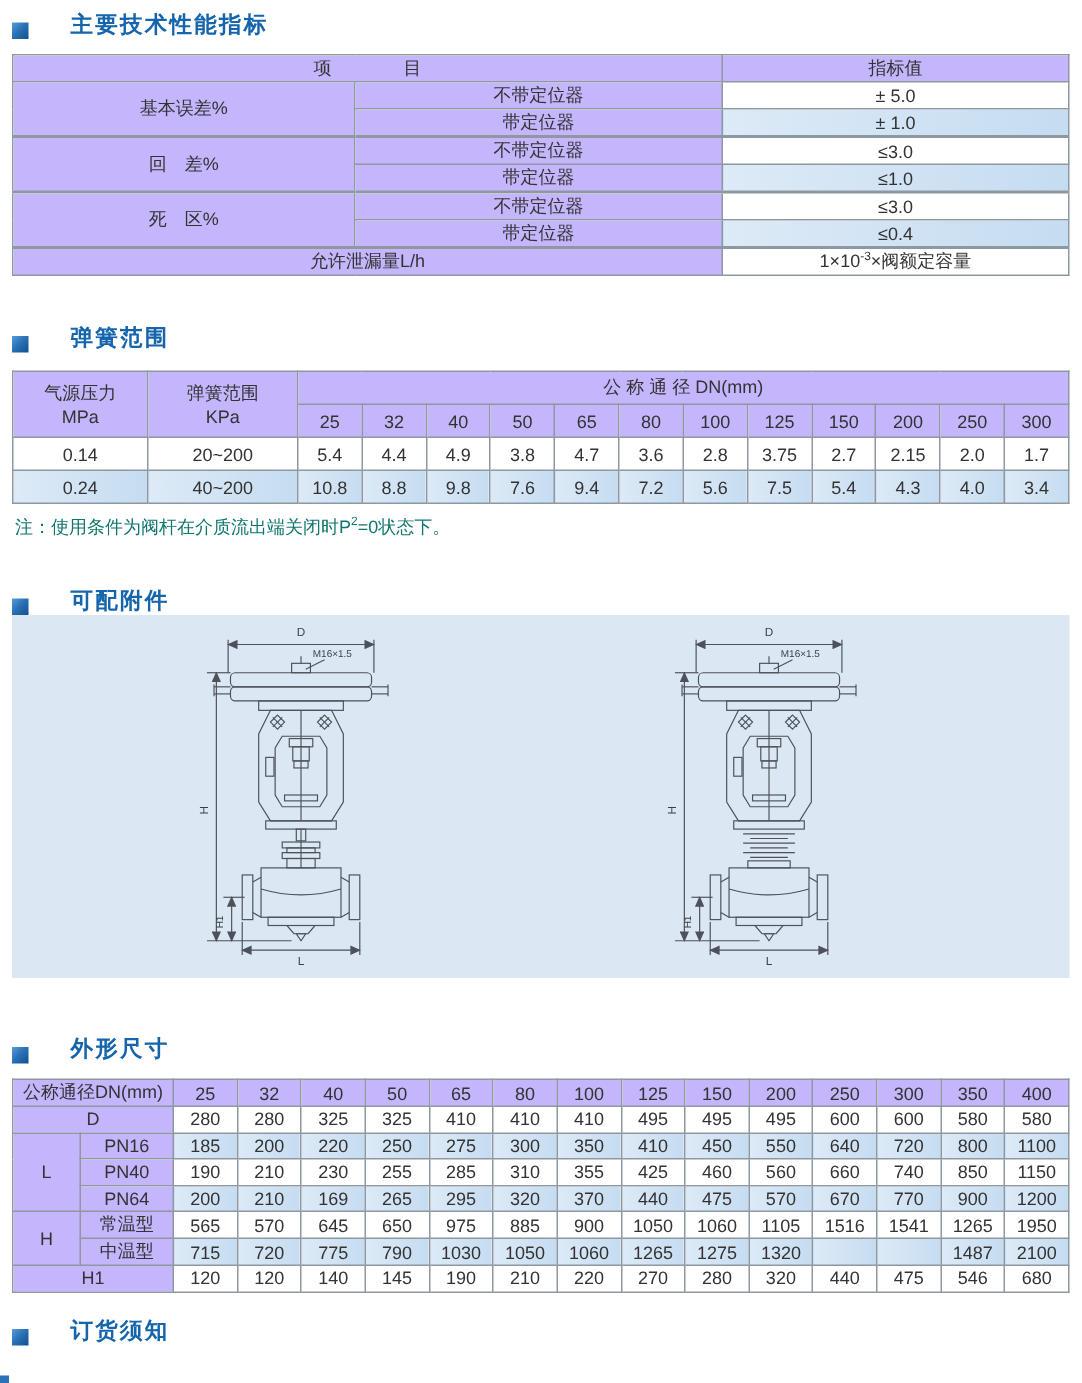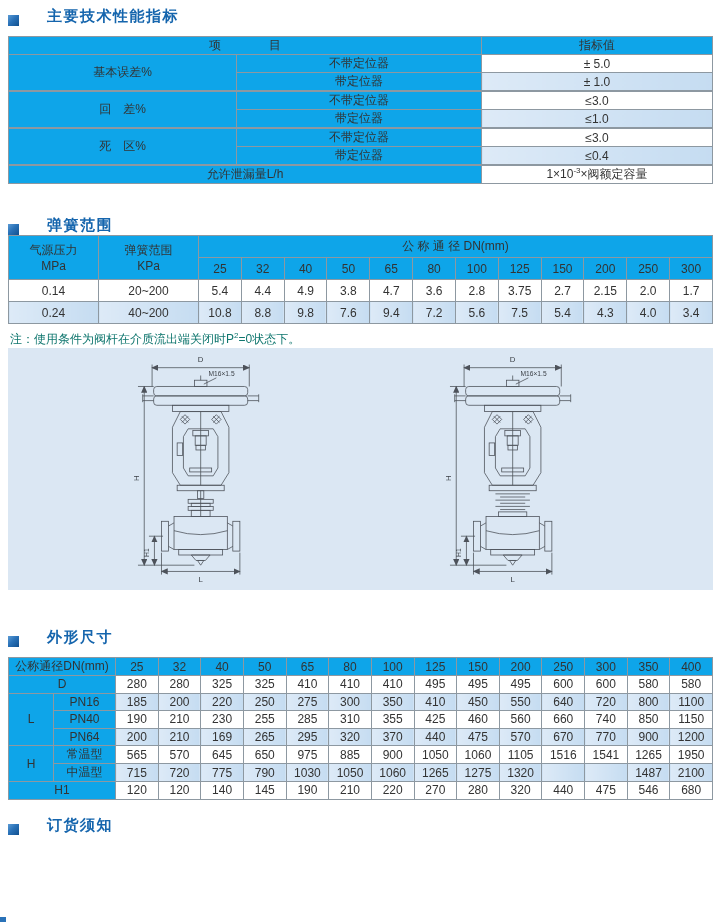--- a/index.html
+++ b/index.html
@@ -24,30 +24,30 @@
   }
 
   
   table { border-collapse:collapse; width:705px; table-layout:fixed; }
   td, th {
     border:1px solid #8d98a1;
     text-align:center; vertical-align:middle;
     font-size:12px; font-weight:normal;
     padding:0; overflow:hidden; white-space:nowrap;
   }
-  .c-blue { background:#0ea5e9; }
+  .c-blue { background:#c4b5fd; }
   .c-alt  { background:linear-gradient(90deg,#ddeaf7 0%,#c5dcf1 100%); }
   sup { font-size:8px; }
 
   table.perf { margin-top:10px; }
   table.perf tr { height:17px; }
   table.perf tr.gsep td { border-top-width:2px; }
 
   .sec-press { margin-top:31px; }
-  table.press { margin-top:0; }
+  table.press { margin-top:12px; }
   table.press tr { height:22px; }
   .note { margin:7px 0 0 2px; font-size:12px; color:#0f766e; }
 
   .sec-acc { margin-top:30px; }
   .acc-text { margin:11px 0 10px 22px; font-size:12.5px; }
   .diagram-box {
     width:705px; height:242px; background:#dbe7f3;
     display:flex; justify-content:center; gap:72px;
     padding-top:4px; box-sizing:border-box;
     transform:translateX(0);
@@ -188,20 +188,24 @@
           <td class="c-alt">5.4</td>
           <td class="c-alt">4.3</td>
           <td class="c-alt">4.0</td>
           <td class="c-alt">3.4</td>
         </tr>
   </tbody>
     </table>
 
   <div class="note"><span>注：使用条件为阀杆在介质流出端关闭时P</span><sup>2</sup><span>=0状态下。</span></div>
 
+  <div class="sec-title sec-acc">
+    <span class="bullet"></span>
+    <span class="t">可配附件</span>
+  </div>
 
   <div class="diagram-box">
 
     <svg class="valve" viewBox="0 0 236 296">
       <defs>
         <marker id="arwA" markerWidth="9" markerHeight="8" refX="8" refY="4" orient="auto-start-reverse">
           <path d="M0,0 L9,4 L0,8 z" fill="#4d525a"></path>
         </marker>
       </defs>
       <g stroke="#4d525a" stroke-width="1" fill="none">

